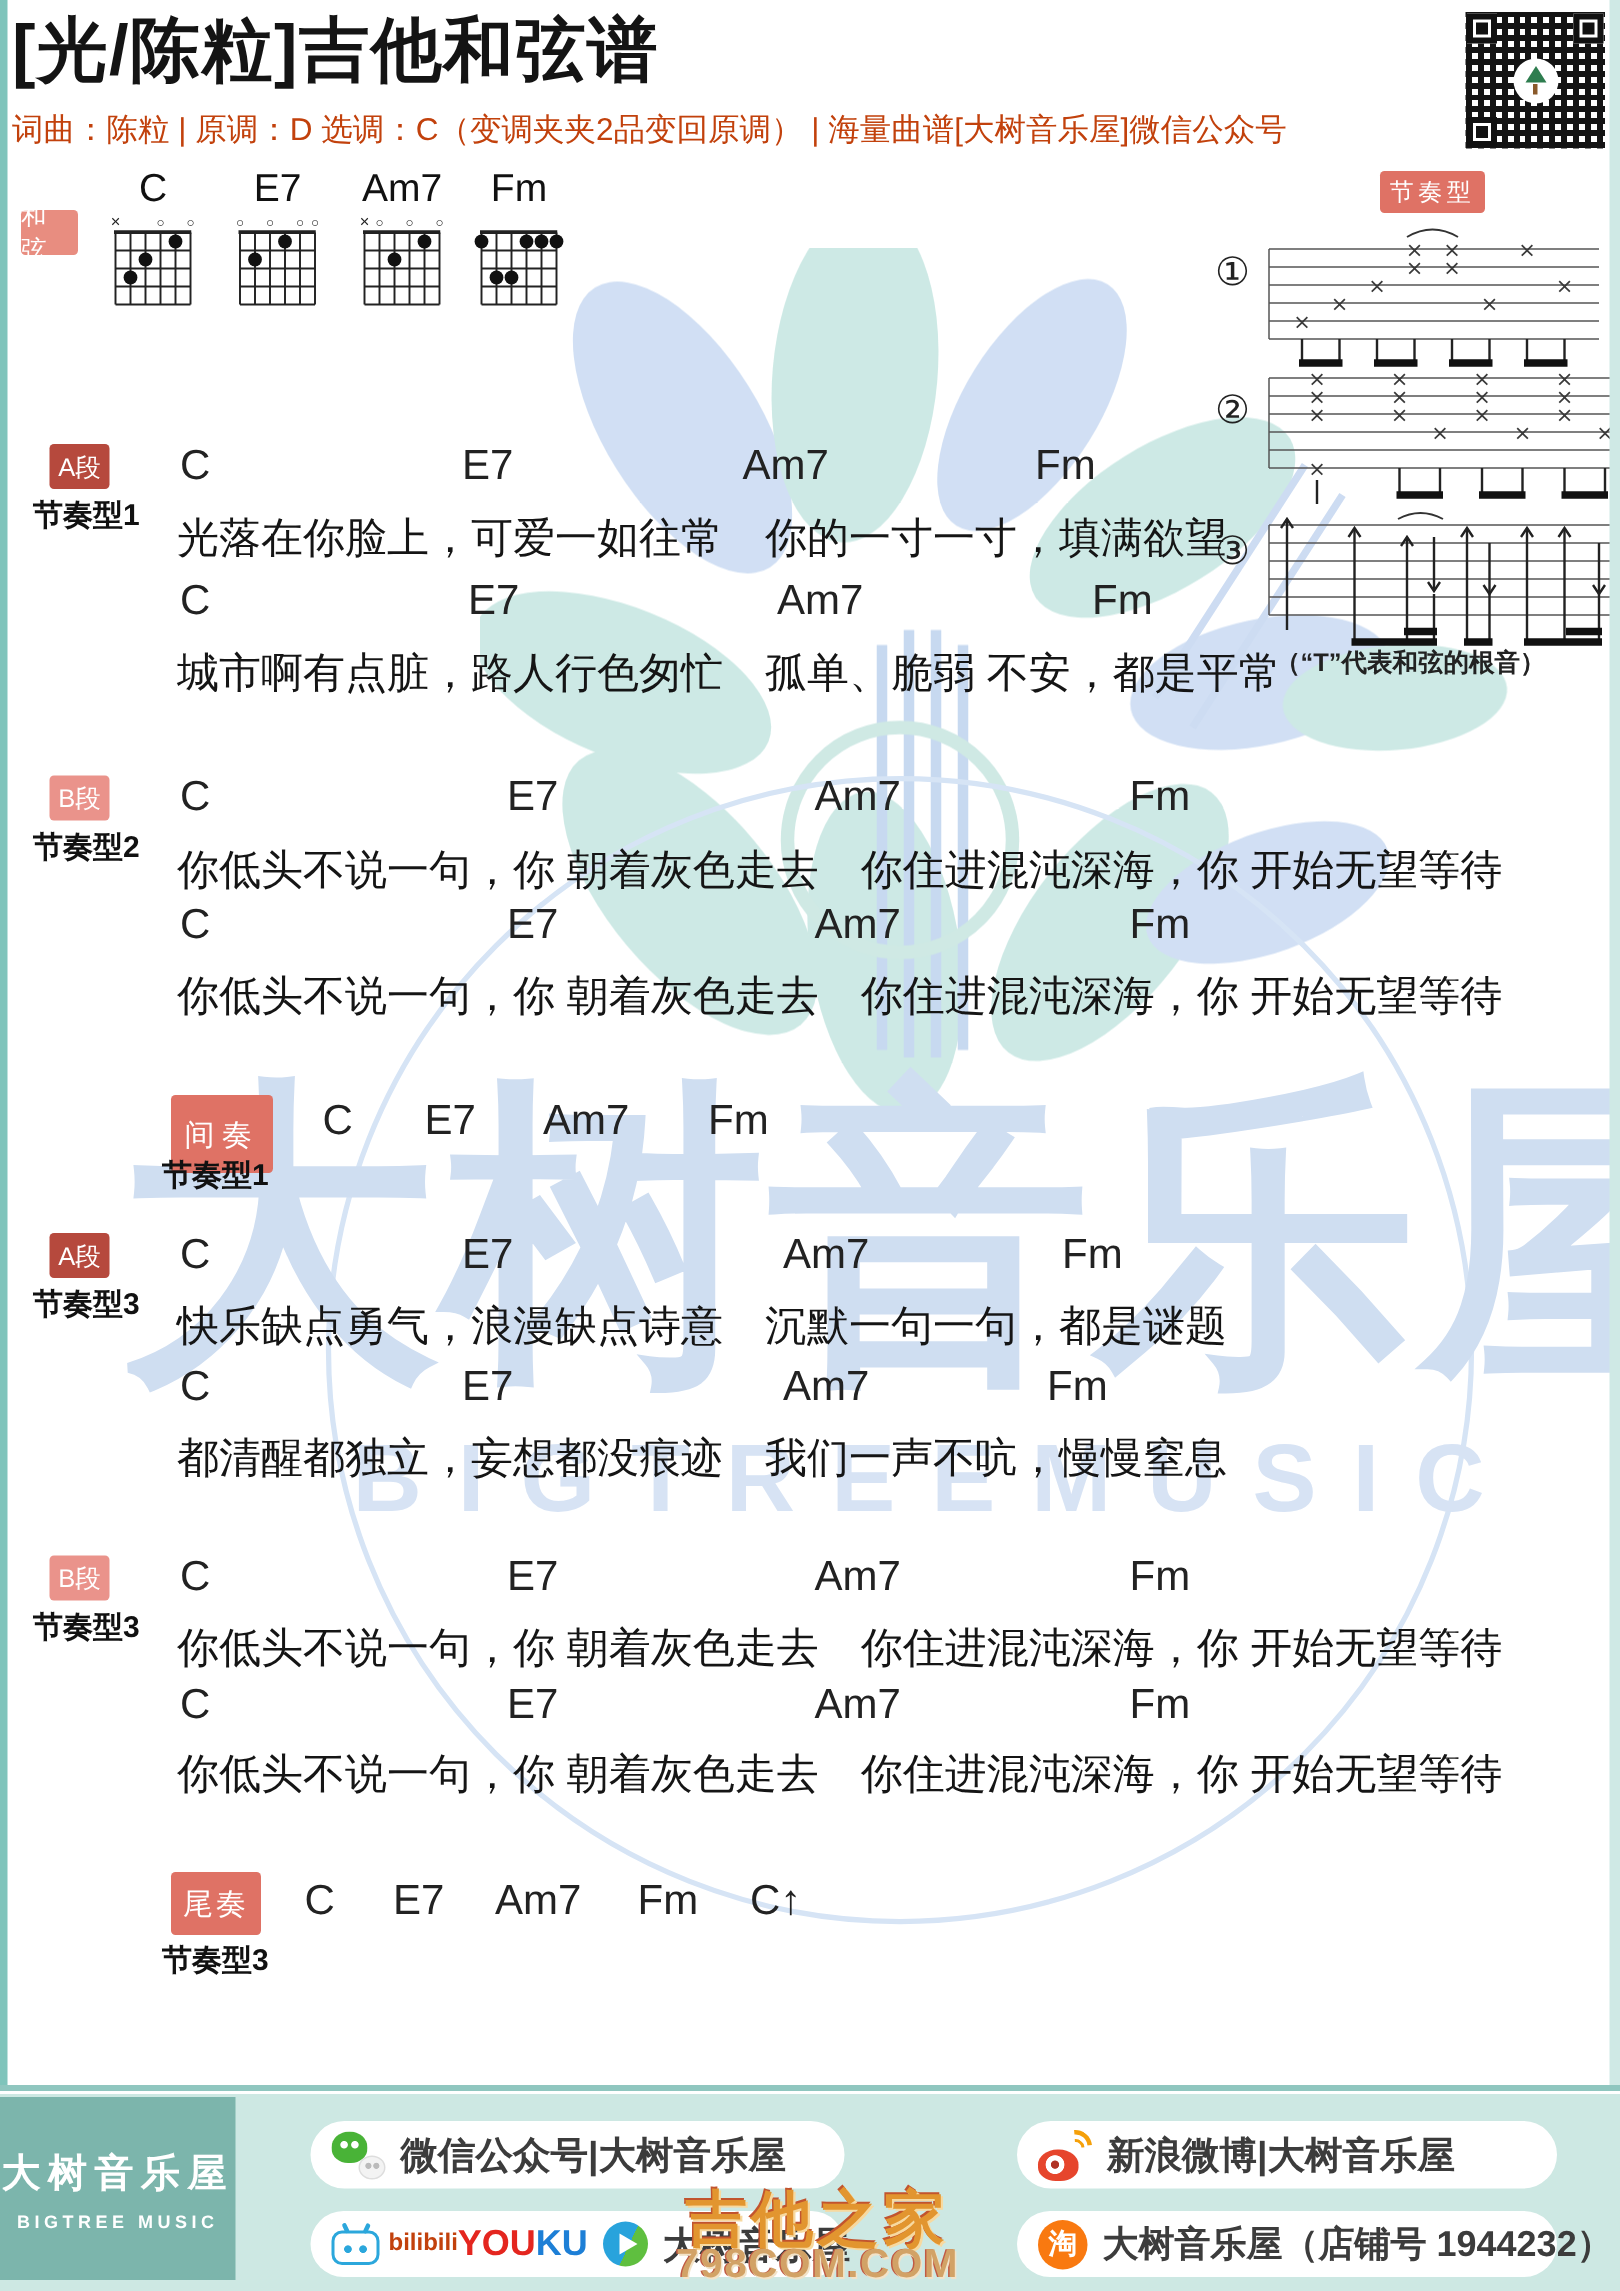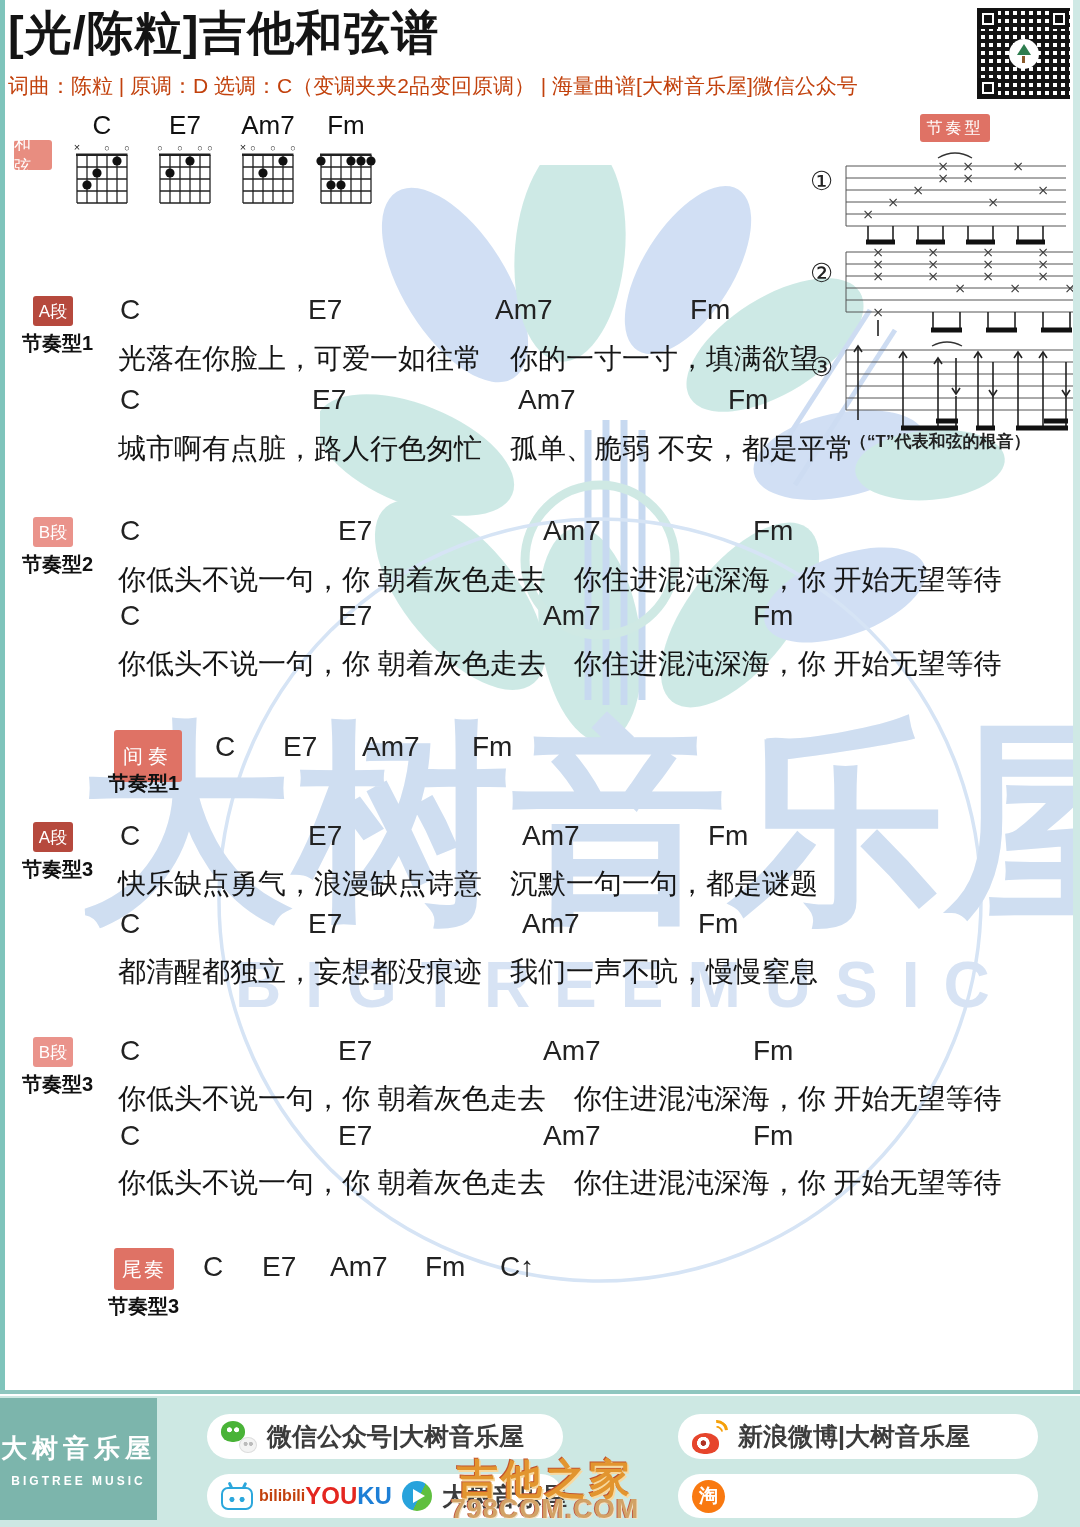--- a/index.html
+++ b/index.html
@@ -476,18 +476,19 @@
   <div class="pill" style="left:207px;top:1474px;width:356px;height:44px;">
     <span class="bili"></span>
     <span class="bili-word">bilibili</span>
     <span class="youku-word"><span class="yk-red">YOU</span><span class="yk-blue">KU</span></span>
     <span class="play"></span>
     <span class="ptxt">大树音乐屋</span>
   </div>
 
   <div class="pill" style="left:678px;top:1474px;width:360px;height:44px;">
     <span class="tao">淘</span>
+    <span class="ptxt" style="font-size:24px;">大树音乐屋（店铺号 1944232）</span>
   </div>
 
   <div class="abs ov1">吉他之家</div>
   <div class="abs ov2">798COM.COM</div>
 
 </div>
 
 </body></html>

